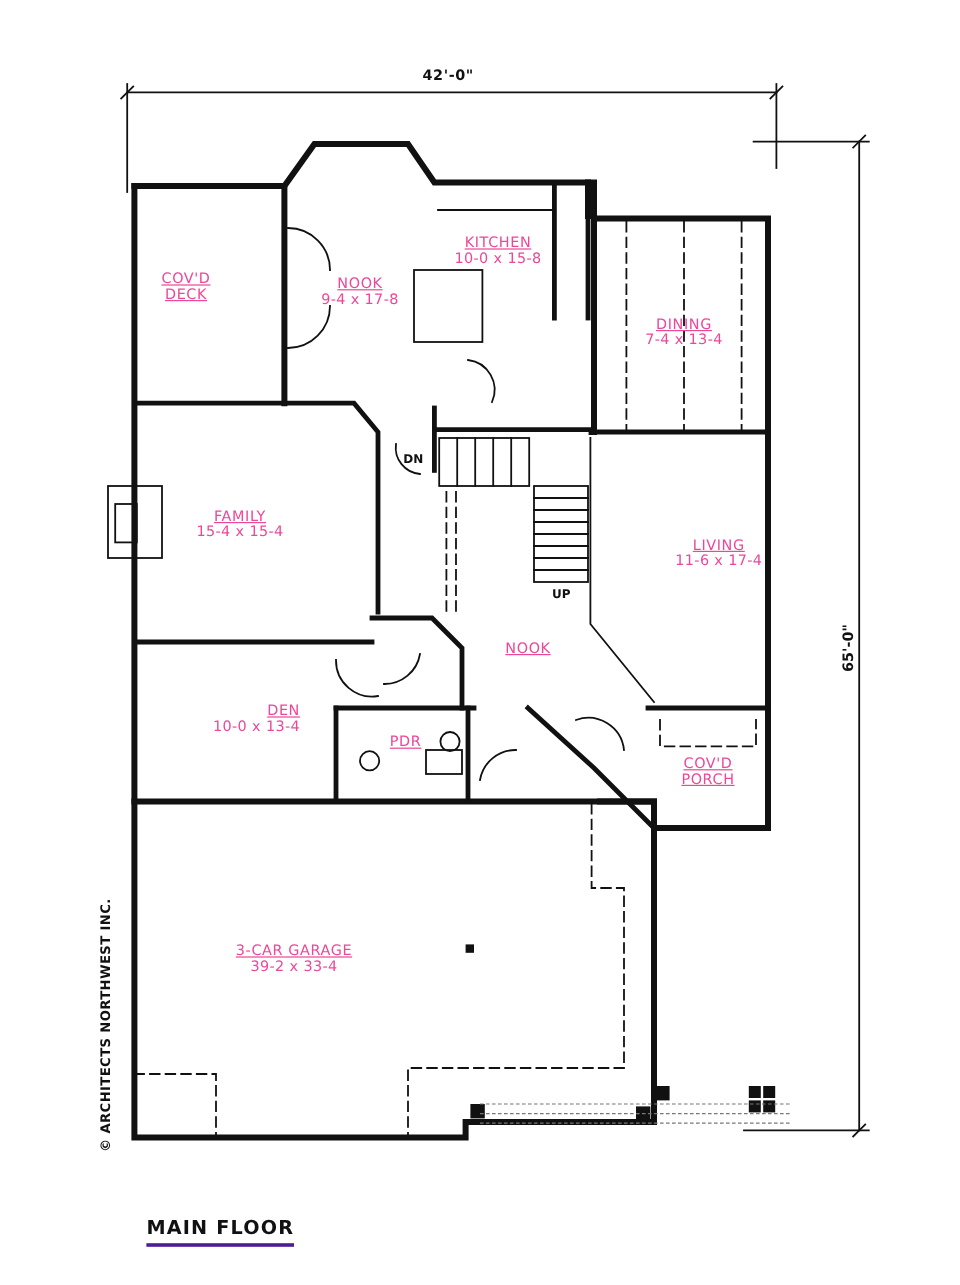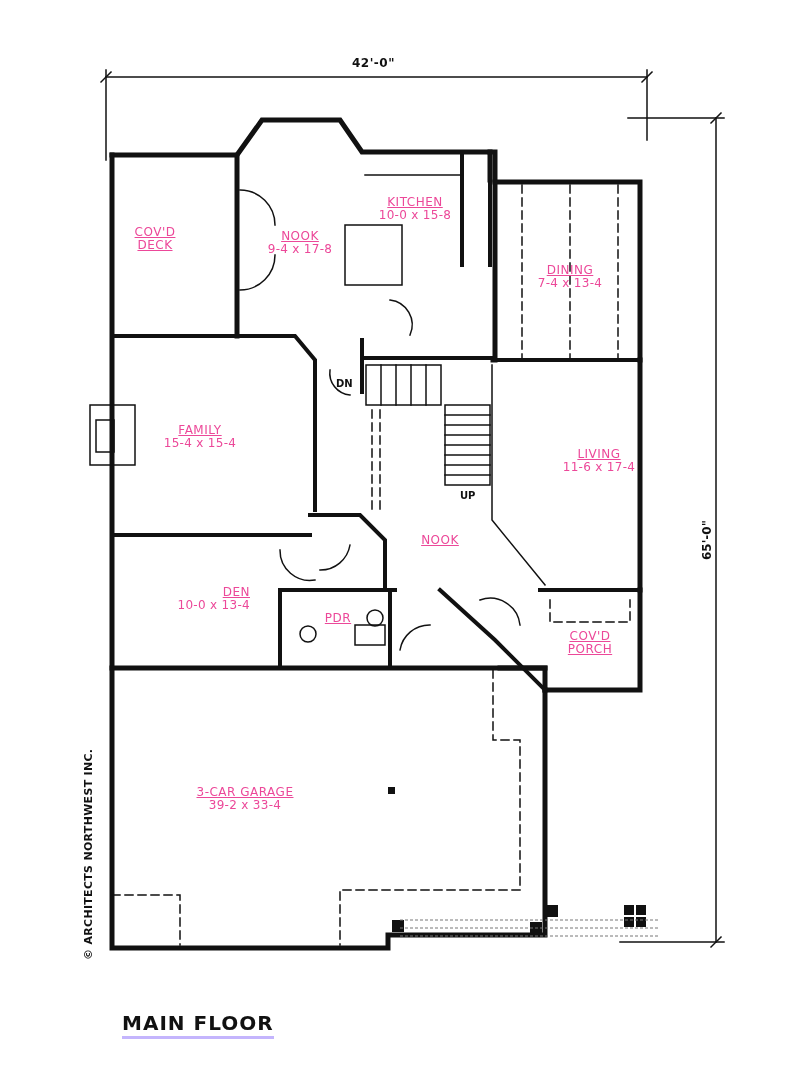--- a/index.html
+++ b/index.html
@@ -3,21 +3,21 @@
 <meta charset="utf-8">
 <style>
   html,body{margin:0;padding:0;background:#ffffff;}
   body{width:800px;height:1071px;position:relative;overflow:hidden;font-family:"DejaVu Sans",sans-serif;color:#111;}
   #plan{position:absolute;left:0;top:0;width:800px;height:1071px;}
   .lbl{position:absolute;text-align:center;font-family:"DejaVu Sans",sans-serif;font-weight:normal;color:#ec4899;line-height:1.05;}
   .lbl .nm{font-size:12px;text-decoration:underline;letter-spacing:0.5px;display:block;}
   .lbl .dm{font-size:12px;display:block;letter-spacing:0.3px;}
   .dim{position:absolute;font-size:12px;font-weight:bold;letter-spacing:0.5px;}
   .small{position:absolute;font-size:10px;font-weight:bold;}
-  .title{position:absolute;left:122px;top:1010px;font-size:20px;font-weight:bold;letter-spacing:1px;border-bottom:3px solid #c4b5fd;line-height:26px;}
+  .title{position:absolute;left:122px;top:1010px;font-size:16px;font-weight:bold;letter-spacing:1px;border-bottom:3px solid #4c1d95;line-height:26px;}
   .copy{position:absolute;left:82px;top:960px;transform-origin:0 0;transform:rotate(-90deg);font-size:11px;font-weight:bold;white-space:nowrap;letter-spacing:0.3px;}
   .vdim{position:absolute;left:700px;top:560px;transform-origin:0 0;transform:rotate(-90deg);font-size:12px;font-weight:bold;}
 </style>
 </head>
 <body>
 
 <svg id="plan" viewBox="0 0 800 1071" xmlns="http://www.w3.org/2000/svg">
   <g stroke="#111" fill="none" stroke-linecap="square">
 
     <g stroke-width="1.5">

